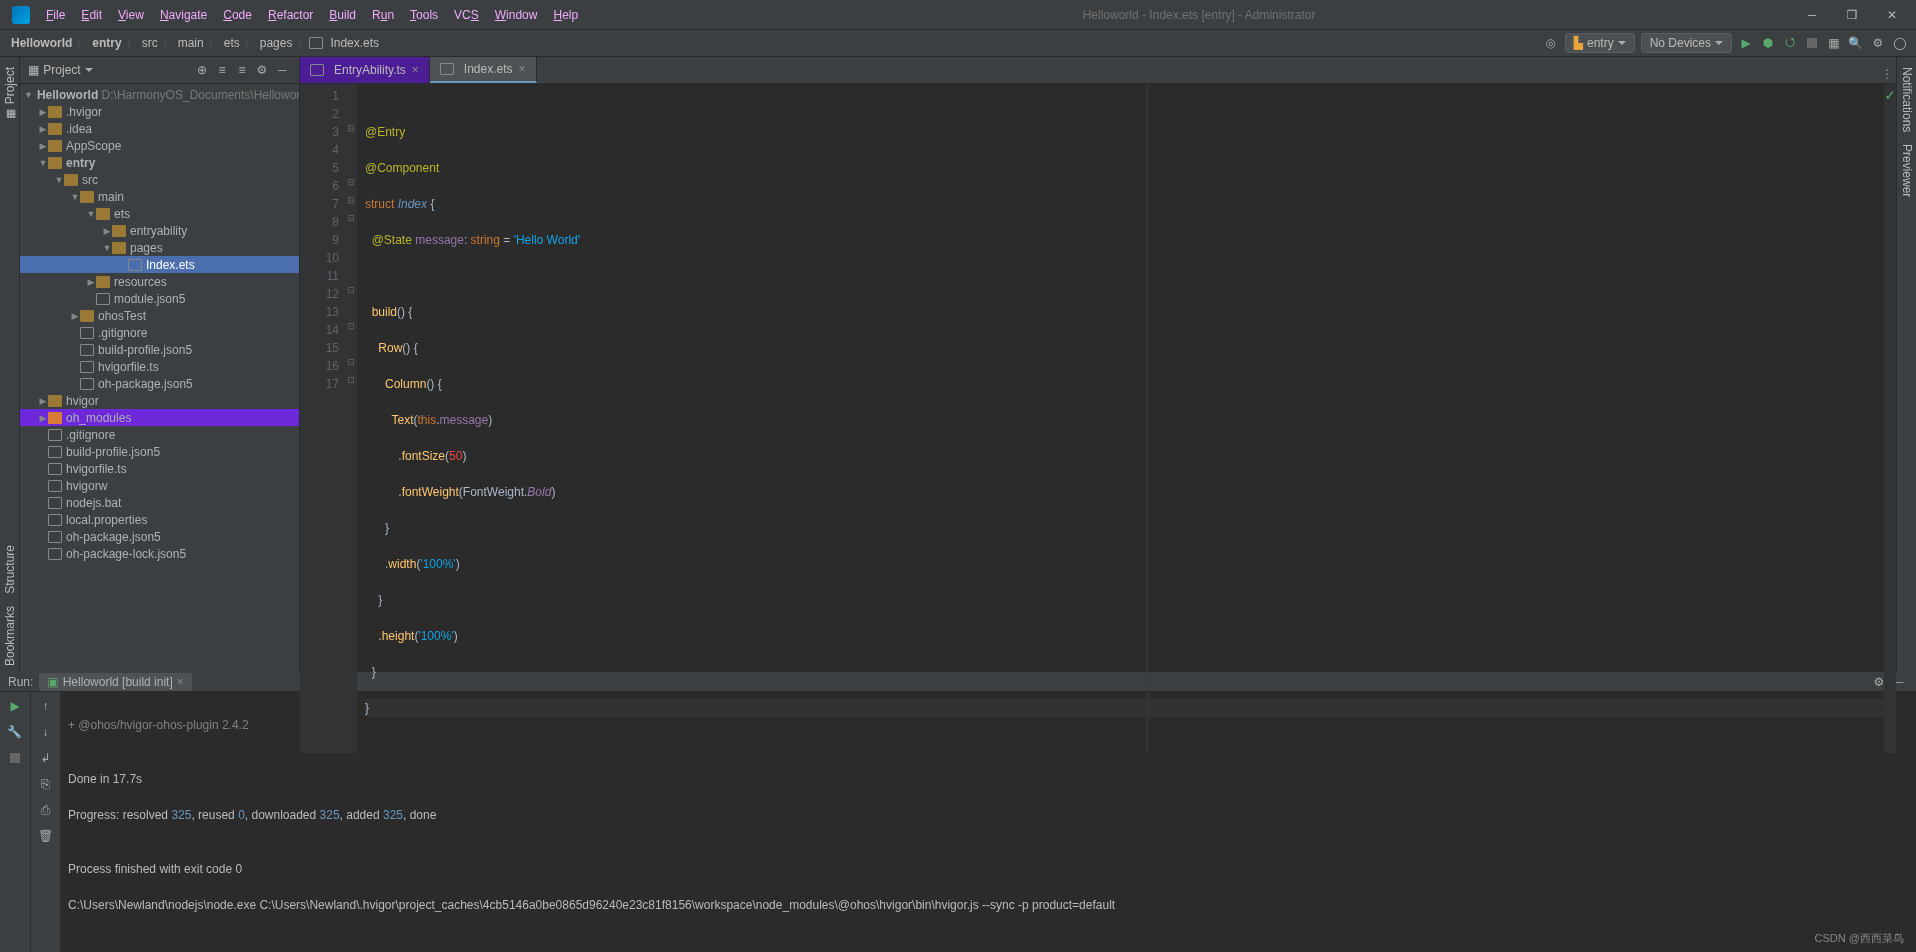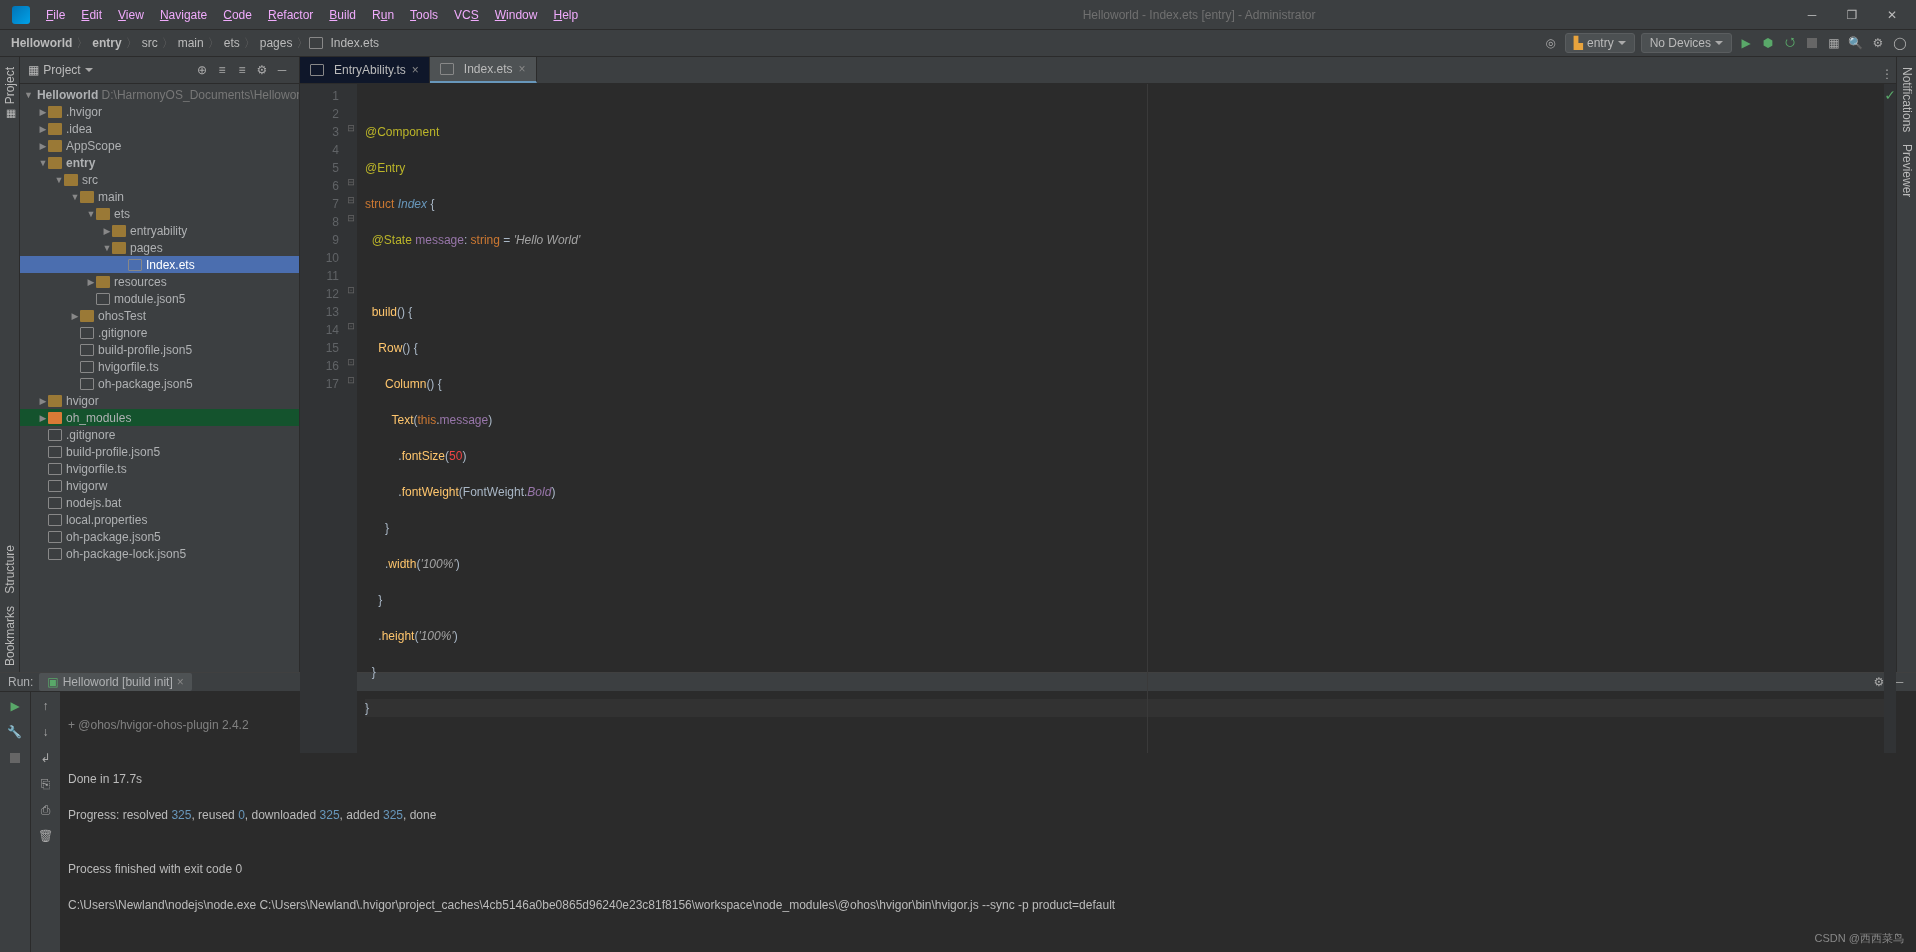--- a/index.html
+++ b/index.html
@@ -22,44 +22,44 @@
 .strip-label { writing-mode:vertical-rl; transform:rotate(180deg); padding:6px 0; color:#bbb; cursor:pointer; font-size:11px; display:flex; align-items:center; gap:4px; }
 .right-strip { width:20px; background:#3c3f41; border-left:1px solid #2b2b2b; display:flex; flex-direction:column; align-items:center; padding-top:4px; }
 .right-strip .strip-label { transform:none; }
 .project-panel { width:280px; background:#3c3f41; display:flex; flex-direction:column; border-right:1px solid #2b2b2b; }
 .panel-header { height:27px; display:flex; align-items:center; padding:0 8px; border-bottom:1px solid #2b2b2b; background:#3c3f41; }
 .panel-title { flex:1; display:flex; align-items:center; gap:4px; color:#bbb; }
 .panel-btn { width:18px; height:18px; display:flex; align-items:center; justify-content:center; color:#aaa; margin-left:2px; }
 .tree { flex:1; overflow:auto; padding:2px 0; }
 .tree-row { height:17px; display:flex; align-items:center; padding-left:4px; white-space:nowrap; }
 .tree-row.selected { background:#4b6eaf; color:#fff; }
-.tree-row.highlighted { background:#14532d; }
+.tree-row.highlighted { background:#6d28d9; }
 .arrow { width:10px; display:inline-block; text-align:center; color:#888; font-size:9px; }
 .arrow.open::before { content:"▼"; }
 .arrow.closed::before { content:"▶"; }
 .folder-icon { width:14px; height:12px; background:#9a7936; border-radius:1px; display:inline-block; margin-right:4px; }
 .folder-icon.blue { background:#4d6b99; }
 .folder-icon.orange { background:#d97a36; }
 .file-icon { width:14px; height:12px; display:inline-block; margin-right:4px; border:1px solid #888; border-radius:1px; }
 .editor-area { flex:1; display:flex; flex-direction:column; background:#2b2b2b; }
 .tab-bar { height:28px; background:#3c3f41; display:flex; align-items:flex-end; border-bottom:1px solid #2b2b2b; }
-.tab { height:26px; padding:0 10px; display:flex; align-items:center; gap:6px; background:#0f172a; color:#bbb; border-right:1px solid #2b2b2b; }
+.tab { height:26px; padding:0 10px; display:flex; align-items:center; gap:6px; background:#4c1d95; color:#bbb; border-right:1px solid #2b2b2b; }
 .tab.active { background:#4e5254; border-bottom:2px solid #6897bb; }
 .tab-close { color:#888; }
 .editor { flex:1; display:flex; position:relative; }
 .gutter { width:45px; background:#313335; text-align:right; padding:3px 6px 0 0; color:#606366; font-family:Consolas,monospace; line-height:18px; }
 .gutter div { height:18px; }
 .fold-gutter { width:12px; background:#313335; padding-top:3px; }
 .fold-gutter div { height:18px; text-align:center; color:#666; font-size:9px; }
 .code { flex:1; padding:3px 0 0 8px; font-family:Consolas,monospace; line-height:18px; white-space:pre; color:#a9b7c6; position:relative; }
 .code-line { height:18px; }
 .kw { color:#cc7832; }
 .ann { color:#bbb529; }
 .type { color:#a9b7c6; }
-.str { color:#a3a3a3;font-style:italic; }
+.str { color:#0ea5e9; }
 .num { color:#ef4444; }
 .fn { color:#ffc66d; }
 .field { color:#9876aa; }
 .ide { color:#6897bb; font-style:italic; }
 .caret-line { background:#323232; }
 .right-margin { position:absolute; left:790px; top:0; bottom:0; width:1px; background:#3a3a3a; }
 .editor-status { height:20px; background:#3c3f41; display:flex; align-items:center; padding:0 12px; color:#bbb; border-top:1px solid #2b2b2b; }
 .error-stripe { width:12px; background:#313335; padding-top:3px; text-align:center; }
 .check { color:#59a869; font-size:14px; }
 .run-panel { height:280px; background:#2b2b2b; display:flex; flex-direction:column; border-top:1px solid #404040; }
@@ -340,22 +340,22 @@
           <div></div>
           <div>⊡</div>
           <div></div>
           <div>⊡</div>
           <div></div>
           <div>⊡</div>
           <div>⊡</div>
       </div>
       <div class="code">
         <div class="right-margin"></div>
+<div class="code-line"><span class="ann">@Entry</span></div>
 <div class="code-line"><span class="ann">@Component</span></div>
-<div class="code-line"><span class="ann">@Entry</span></div>
 <div class="code-line"><span class="kw">struct </span><span class="ide">Index </span><span>{</span></div>
 <div class="code-line">  <span class="ann">@State </span><span class="field">message</span><span>: </span><span class="kw">string</span><span> = </span><span class="str">'Hello World'</span></div>
 <div class="code-line"></div>
 <div class="code-line">  <span class="fn">build</span><span>() {</span></div>
 <div class="code-line">    <span class="fn">Row</span><span>() {</span></div>
 <div class="code-line">      <span class="fn">Column</span><span>() {</span></div>
 <div class="code-line">        <span class="fn">Text</span><span>(</span><span class="kw">this</span><span>.</span><span class="field">message</span><span>)</span></div>
 <div class="code-line">          <span>.</span><span class="fn">fontSize</span><span>(</span><span class="num">50</span><span>)</span></div>
 <div class="code-line">          <span>.</span><span class="fn">fontWeight</span><span>(</span><span class="type">FontWeight</span><span>.</span><span class="field" style="font-style:italic">Bold</span><span>)</span></div>
 <div class="code-line">      <span>}</span></div>

